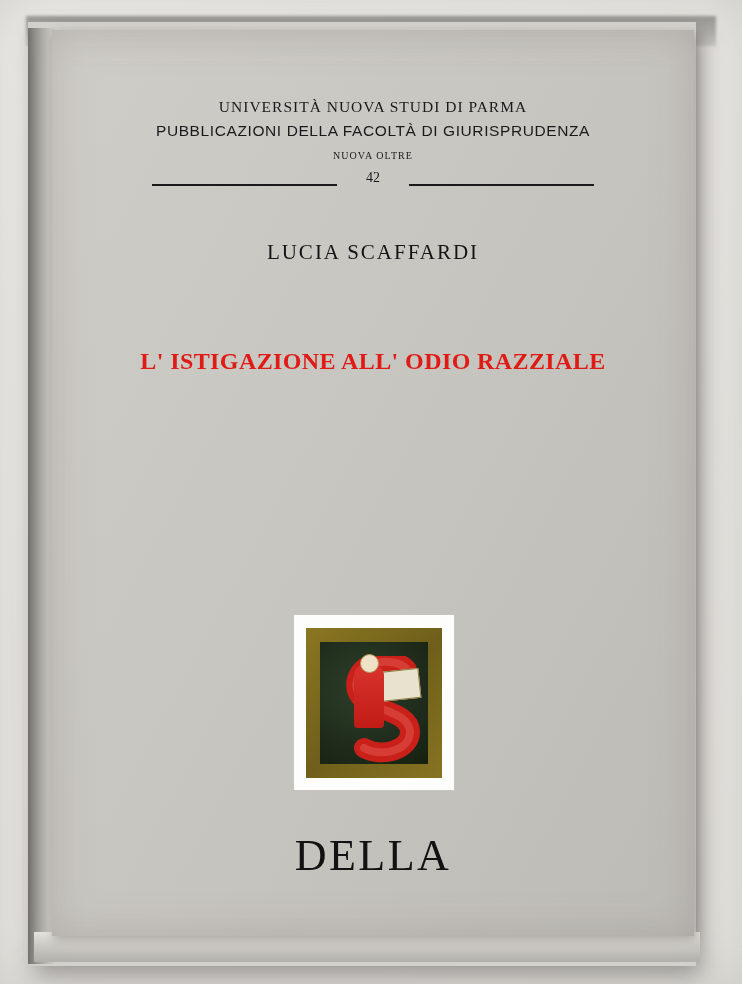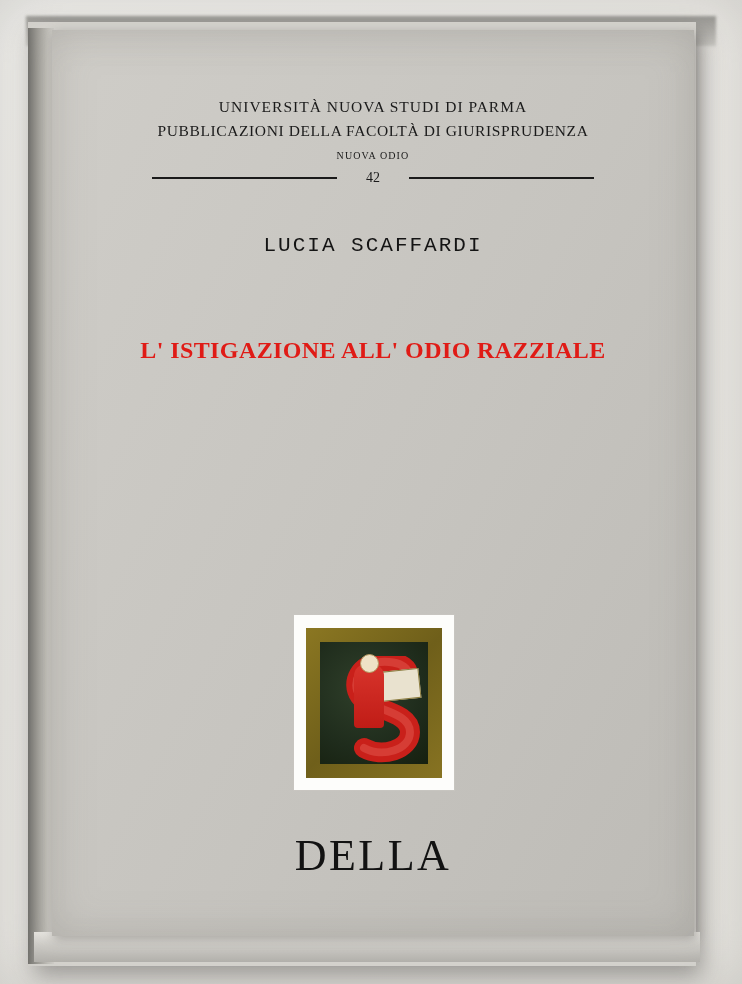--- a/index.html
+++ b/index.html
@@ -104,21 +104,21 @@
   #header-block { top: 68px; }
 
   .series-line1 {
     font-family: "Liberation Serif", serif;
     font-size: 15.5px;
     letter-spacing: 1.0px;
     color: #1a1a1a;
     font-weight: 400;
   }
   .series-line2 {
-    font-family: Liberation Serif, serif;
+    font-family: Liberation Sans, sans-serif;
     font-size: 15.5px;
     letter-spacing: 0.6px;
     color: #1a1a1a;
     margin-top: 6px;
     font-weight: 400;
   }
   .series-line3 {
     font-family: "Liberation Serif", serif;
     font-size: 10px;
     letter-spacing: 1.1px;
@@ -126,41 +126,41 @@
     margin-top: 10px;
   }
 
   
   #rule-row {
     top: 140px;
     height: 36px;
   }
   #rule-flex {
     display: flex;
-    align-items: center;
+    align-items: flex-end;
     justify-content: center;
     gap: 25px;
     width: 642px;
   }
   .rule-seg {
     height: 2px;
     background: #1a1a1a;
     width: 185px;
   }
   #series-number {
     font-family: "Liberation Serif", serif;
     font-size: 14px;
     color: #1a1a1a;
     min-width: 22px;
   }
 
   
   #author {
-    top: 204px;
-    font-family: Liberation Mono, monospace;
+    top: 210px;
+    font-family: Liberation Serif, serif;
     font-size: 21px;
     letter-spacing: 2.0px;
     color: #141414;
   }
 
   
   #title-block { top: 300px; }
   .title-main {
     font-family: "Liberation Serif", serif;
     font-weight: bold;
@@ -168,21 +168,21 @@
     line-height: 1.28;
     letter-spacing: 0.4px;
     color: #e01b16;
   }
   .title-sub {
     font-family: "Liberation Serif", serif;
     font-weight: bold;
     font-size: 24px;
     letter-spacing: 0.4px;
     color: #e01b16;
-    margin-top: 7px;
+    margin-top: 18px;
   }
 
   
   #logo-art {
     position: absolute;
     left: 242px;
     top: 585px;
     width: 160px;
     height: 175px;
     background: #fdfdfb;
@@ -262,21 +262,21 @@
 <div id="book-block"></div>
 <div id="spine-edge"></div>
 <div id="page-edges-bottom"></div>
 
 <div id="front-cover">
   <div id="cover-inner">
 
     <div class="center-col" id="header-block">
       <div class="series-line1">UNIVERSITÀ NUOVA STUDI DI PARMA</div>
       <div class="series-line2">PUBBLICAZIONI DELLA FACOLTÀ DI GIURISPRUDENZA</div>
-      <div class="series-line3">NUOVA ODIO</div>
+      <div class="series-line3">NUOVA OLTRE</div>
     </div>
 
     <div class="center-col" id="rule-row">
       <div id="rule-flex">
         <div class="rule-seg"></div>
         <div id="series-number">42</div>
         <div class="rule-seg"></div>
       </div>
     </div>
 

